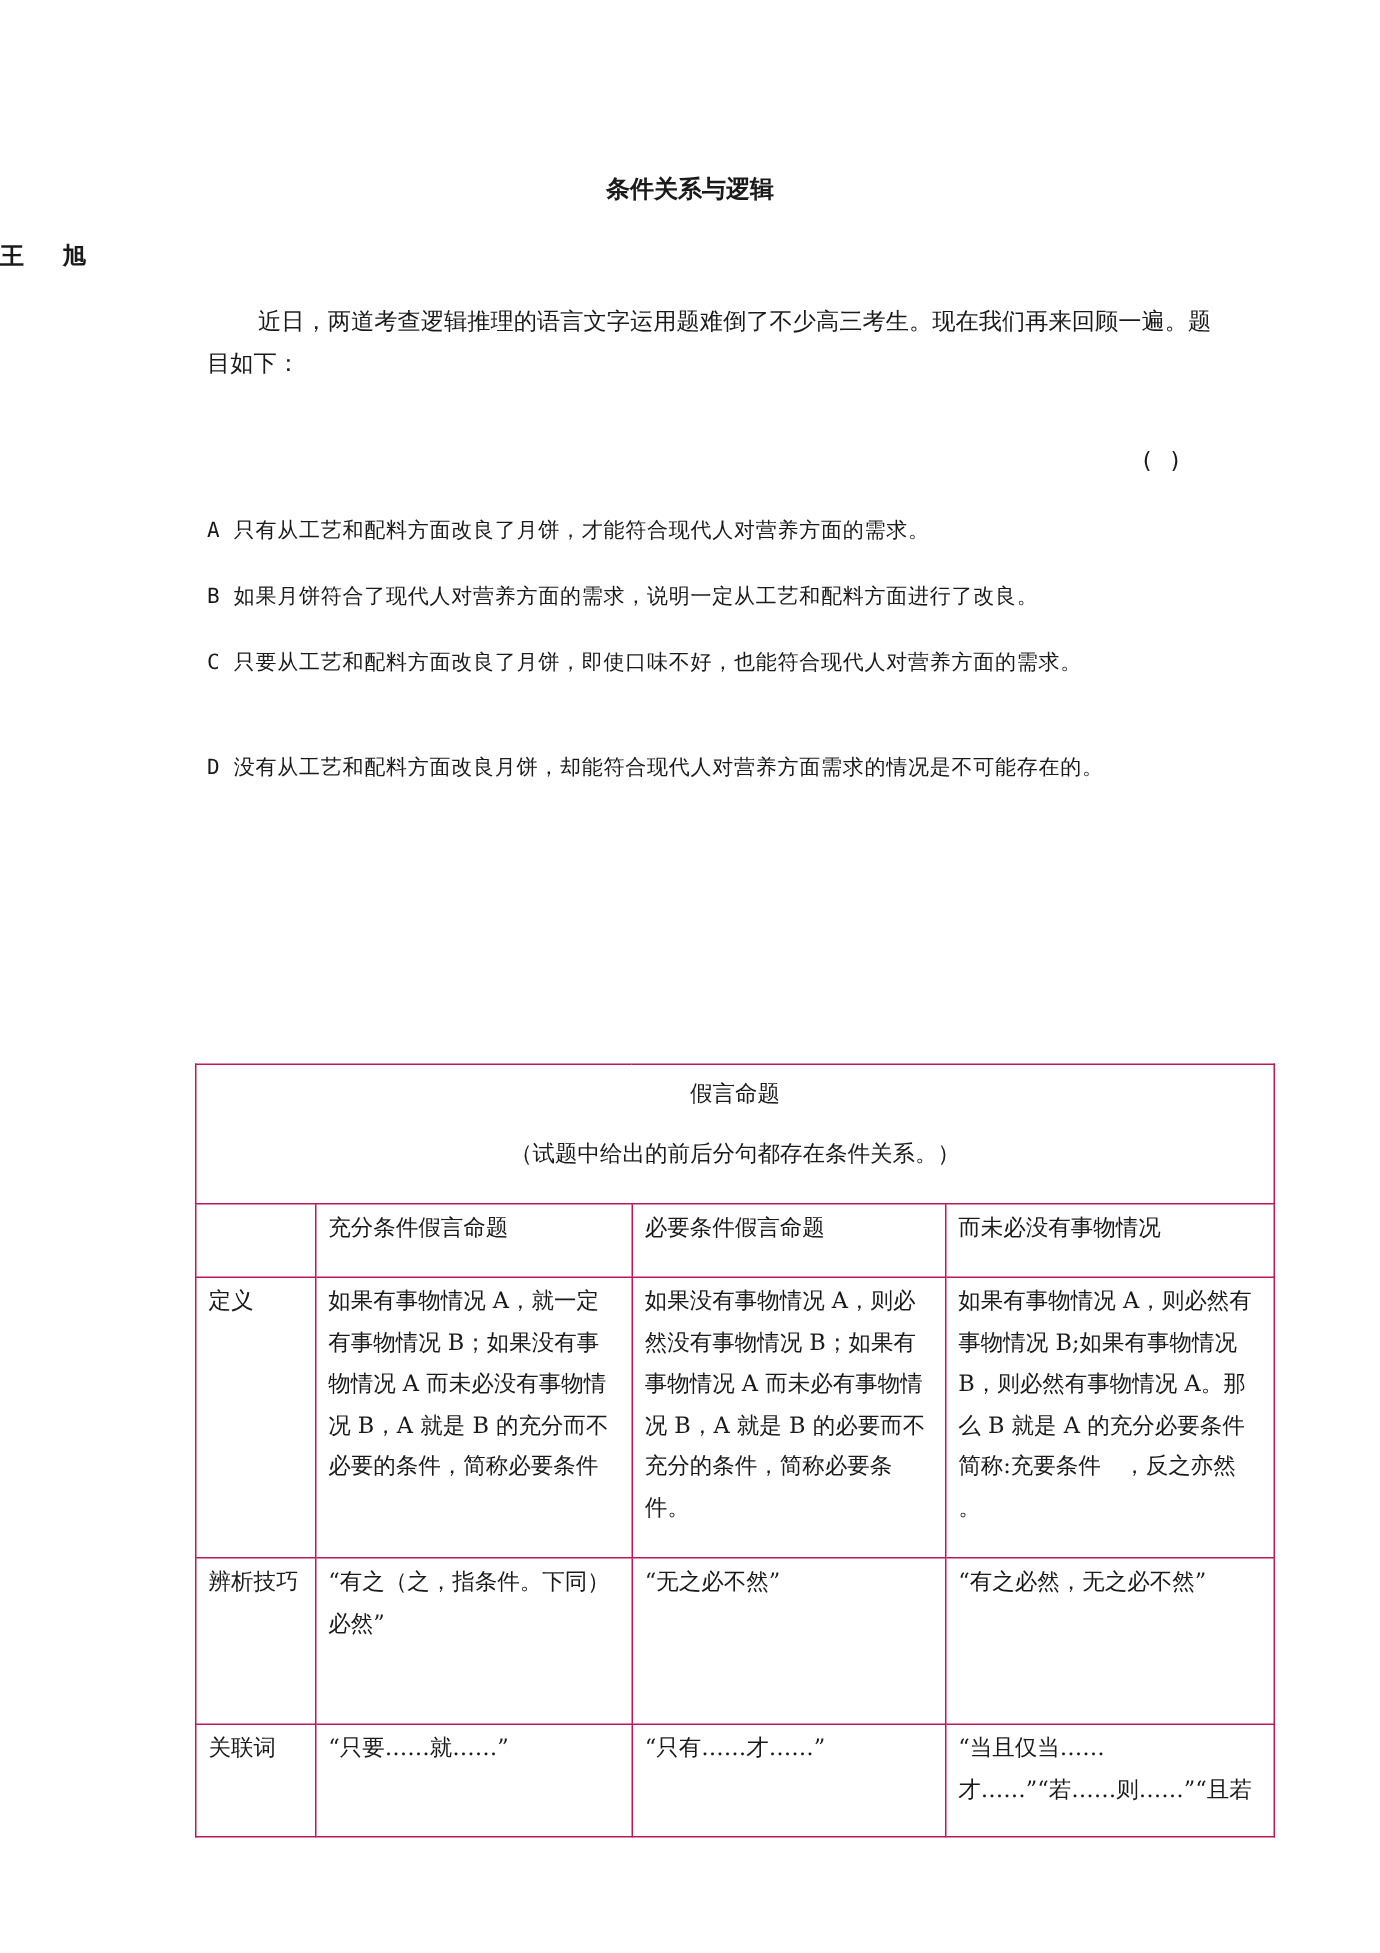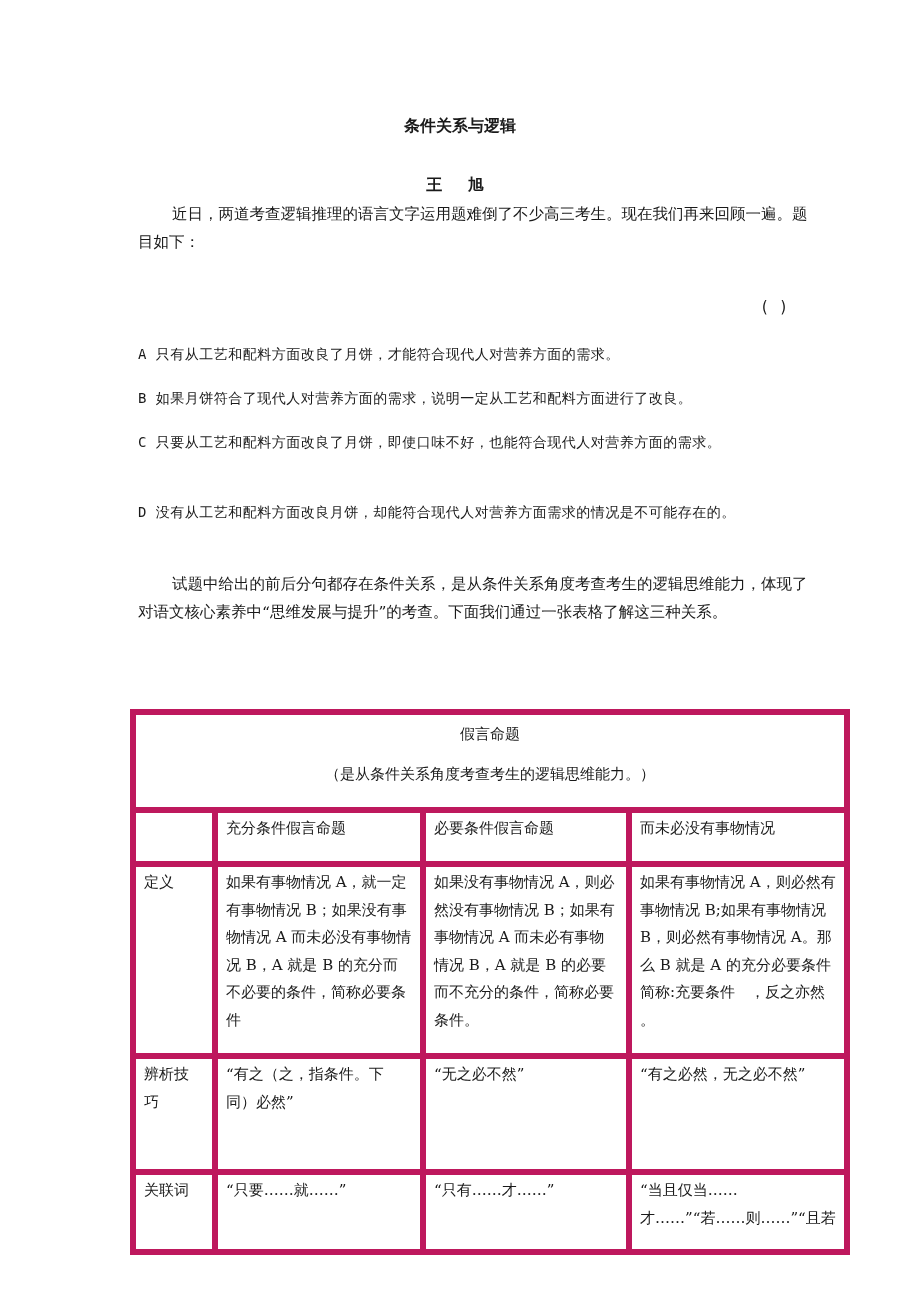--- a/index.html
+++ b/index.html
@@ -1,30 +1,30 @@
 <!DOCTYPE html>
 <html><head>
 <meta charset="utf-8">
 <style>
   html, body { margin: 0; padding: 0; background: #ffffff; }
   body { width: 920px; height: 1302px; position: relative; overflow: hidden;
          font-family: "DejaVu Serif", "Liberation Serif", serif; color: #1a1a1a; }
   .page { position: absolute; left: 0; top: 0; width: 883px; height: 1302px; }
   .title { position: absolute; top: 116px; left: 0; width: 920px; text-align: center;
            font-family: "DejaVu Sans", sans-serif; font-weight: bold; font-size: 16px; }
-  .author { position: absolute; top: 175px; left: 0; width: 920px; text-align: center;
+  .author { position: absolute; top: 161px; left: 0; width: 920px; text-align: left;
             font-family: "DejaVu Sans", sans-serif; font-weight: bold; font-size: 16px; letter-spacing: 10px; }
   .para { position: absolute; left: 138px; width: 680px; font-size: 15.5px; line-height: 28px; margin: 0; }
   .indent { text-indent: 34px; }
   .q { font-family: "DejaVu Sans Mono", "Liberation Mono", monospace; font-size: 14px; letter-spacing: 0.5px; }
   .paren { position: absolute; left: 760px; top: 298px; font-size: 15px; }
 
   table.grid { position: absolute; left: 130px; top: 709px; width: 720px; border-collapse: collapse;
                font-size: 15px; line-height: 27.5px; }
-  table.grid td { border: 6px solid #be185d; vertical-align: top; padding: 2px 8px 8px 8px; }
+  table.grid td { border: 1px solid #be185d; vertical-align: top; padding: 2px 8px 8px 8px; }
   .head-cell { text-align: center; padding-top: 4px !important; }
   .head-cell div { height: 40px; line-height: 30px; }
   .c0 { width: 62px; }
   .c1 { width: 192px; }
   .c2 { width: 190px; }
   .c3 { width: 200px; }
   .row-colhead td { height: 38px; }
   .row-def td { height: 176px; padding-top: 6px; margin-top: 44px; }
   .row-tip td { height: 100px; padding-top: 6px; }
   .row-conn td { height: 64px; padding-top: 6px; }
@@ -38,28 +38,27 @@
 
   <p class="para indent" style="top:200px;">近日，两道考查逻辑推理的语言文字运用题难倒了不少高三考生。现在我们再来回顾一遍。题目如下：</p>
 
   <span class="paren q">(    )</span>
 
   <p class="para q" style="top:384px;">B 如果月饼符合了现代人对营养方面的需求，说明一定从工艺和配料方面进行了改良。</p>
   <p class="para q" style="top:340px;">A 只有从工艺和配料方面改良了月饼，才能符合现代人对营养方面的需求。</p>
   <p class="para q" style="top:428px;">C 只要从工艺和配料方面改良了月饼，即使口味不好，也能符合现代人对营养方面的需求。</p>
   <p class="para q" style="top:498px; width:650px;">D 没有从工艺和配料方面改良月饼，却能符合现代人对营养方面需求的情况是不可能存在的。</p>
 
-  <p class="para indent" style="top:570px;">试题中给出的前后分句都存在条件关系，是从条件关系角度考查考生的逻辑思维能力，体现了对语文核心素养中“思维发展与提升”的考查。下面我们通过一张表格了解这三种关系。</p>
 
   <table class="grid">
     <tbody>
         <tr>
       <td class="head-cell" colspan="4">
         <div>假言命题</div>
-        <div>（是从条件关系角度考查考生的逻辑思维能力。）</div>
+        <div>（试题中给出的前后分句都存在条件关系。）</div>
       </td>
     </tr>
     <tr class="row-colhead">
       <td class="c0"></td>
       <td class="c1">充分条件假言命题</td>
       <td class="c2">必要条件假言命题</td>
       <td class="c3">而未必没有事物情况</td>
     </tr>
     <tr class="row-def">
       <td>定义</td>

